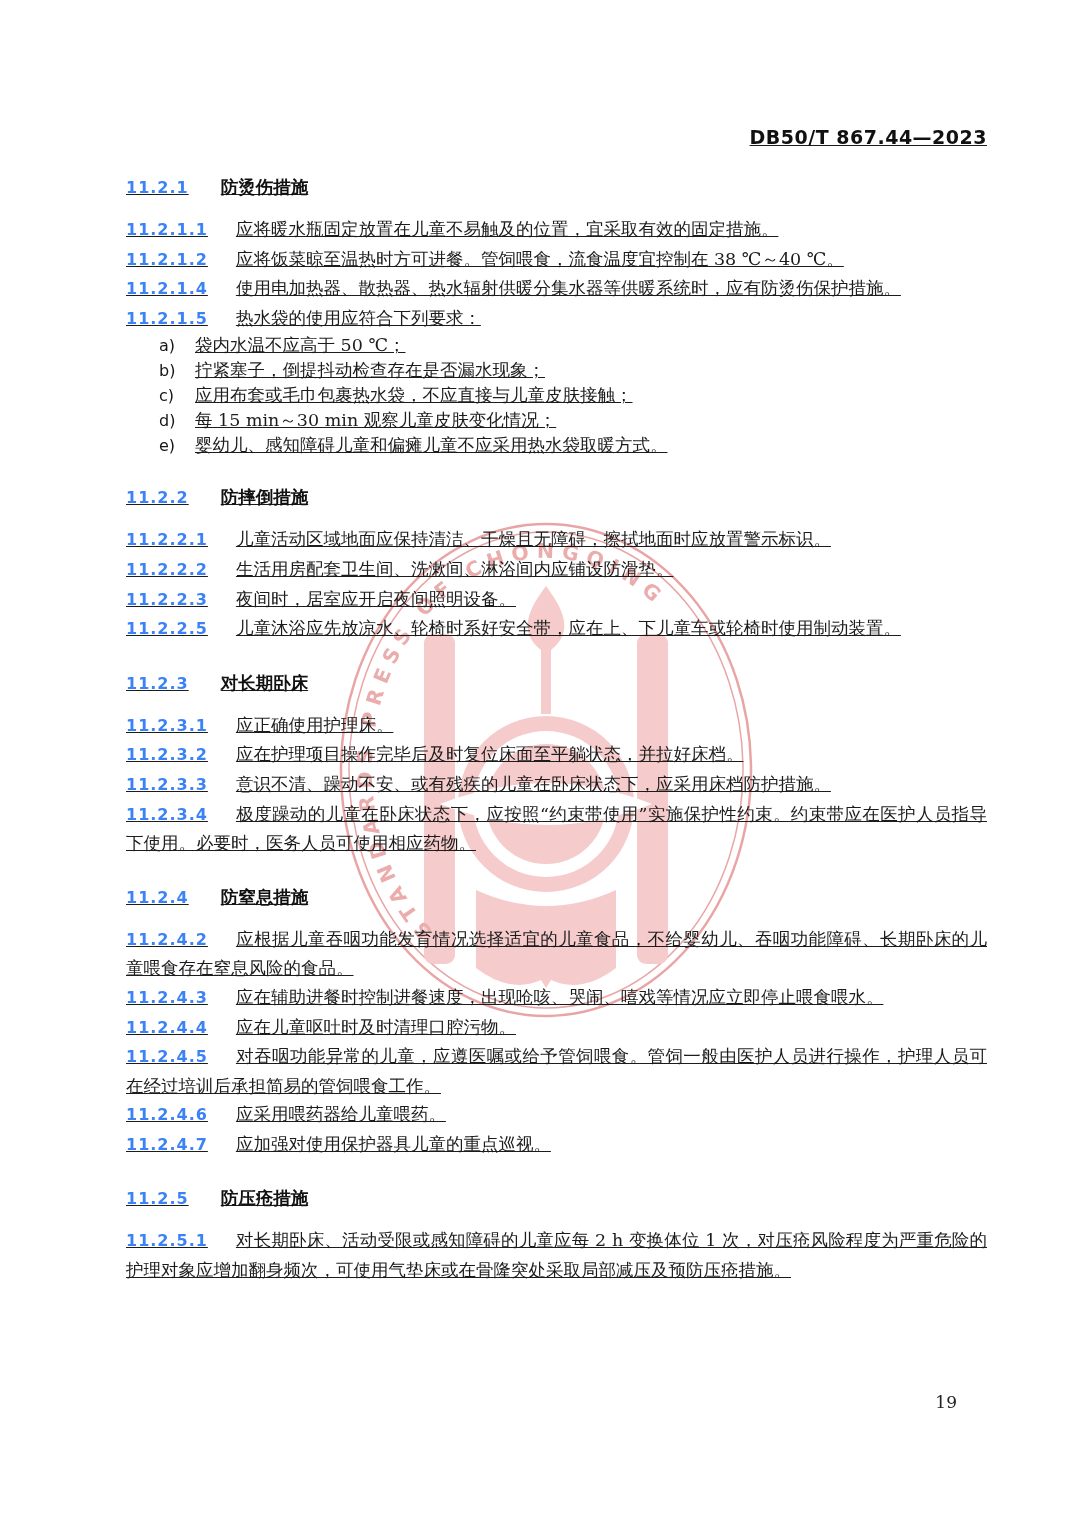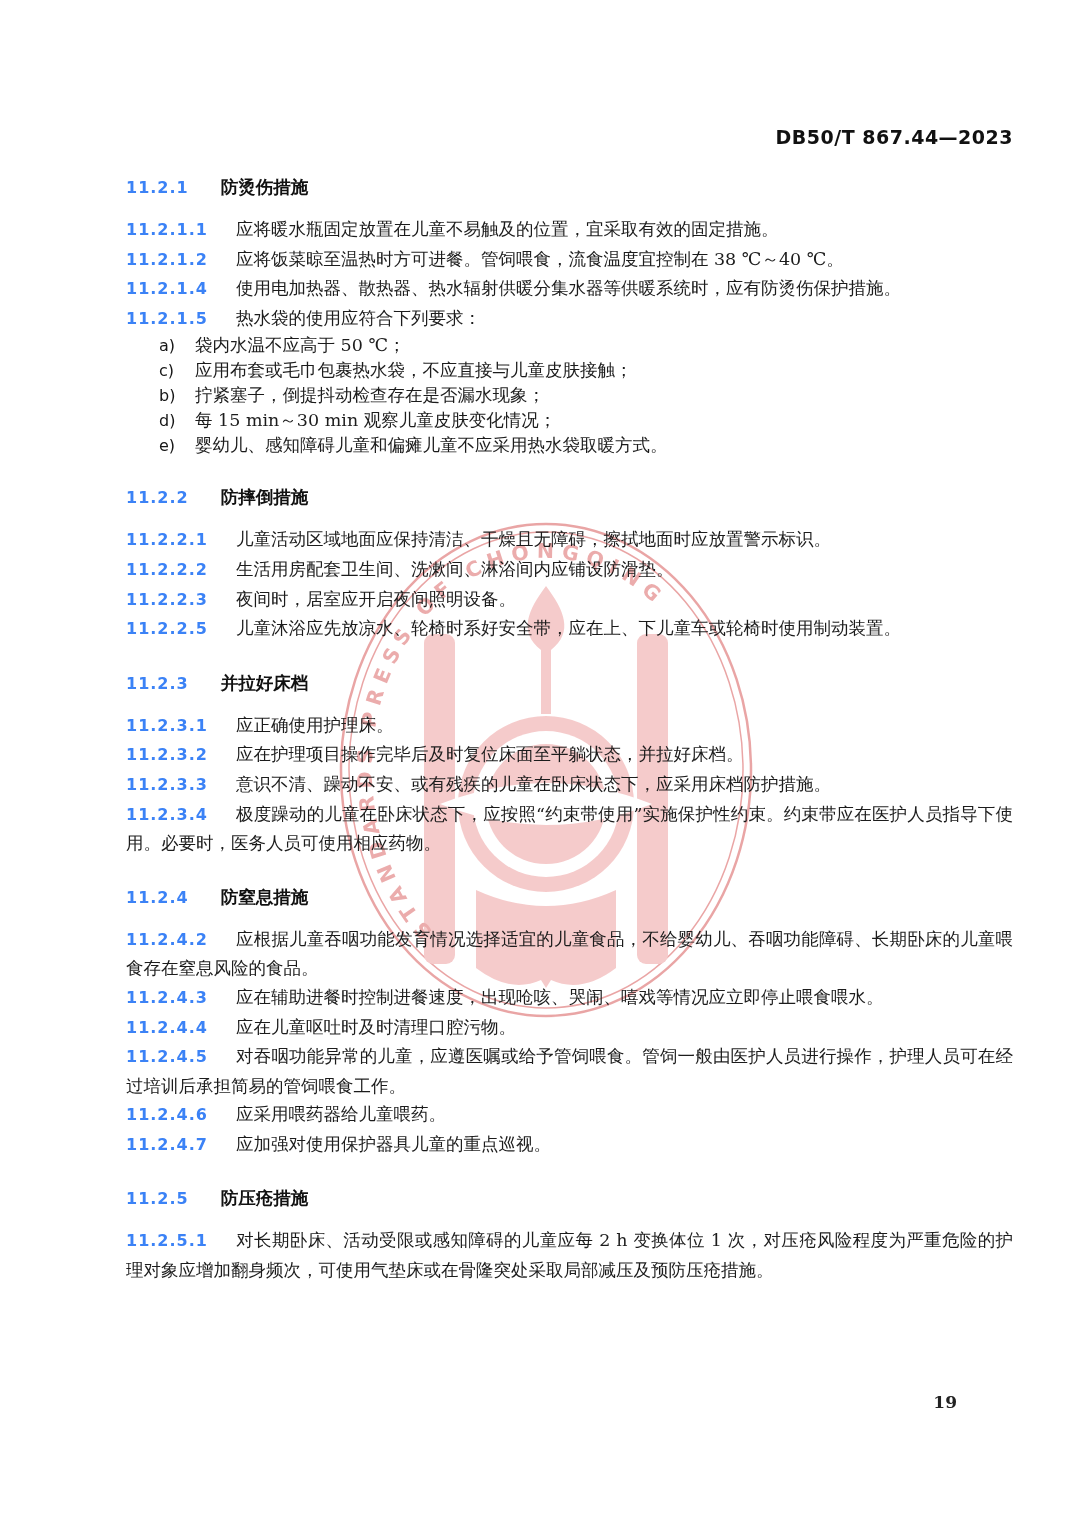--- a/index.html
+++ b/index.html
@@ -4,21 +4,21 @@
 <style>
   html,body{margin:0;padding:0;}
   body{
     width:1074px;height:1520px;background:#ffffff;position:relative;
     overflow:hidden;
     font-family:"DejaVu Serif","Liberation Serif",serif;
     color:#1c1c1c;
   }
   .page{position:relative;width:100%;height:100%;}
   .watermark{position:absolute;left:330px;top:516px;z-index:0;pointer-events:none;}
-  .content{position:relative;z-index:1;margin:0 61px 0 126px;}
+  .content{position:relative;z-index:1;margin:0 87px 0 126px;text-decoration:underline;}
   .doc-header{
     padding-top:126px;text-align:right;
     font-family:"DejaVu Sans","Liberation Sans",sans-serif;
     font-weight:bold;font-size:19px;letter-spacing:0.5px;color:#111;
   }
   .sec-heading{
     font-family:"DejaVu Sans","Liberation Sans",sans-serif;
     font-size:17.5px;font-weight:bold;color:#111;
     margin:25px 0 13px 0;line-height:29px;
   }
@@ -36,21 +36,21 @@
   .sub-item{
     padding-left:33px;font-size:17.5px;line-height:24px;
   }
   .sub-label{
     display:inline-block;width:36px;
     font-family:"DejaVu Sans","Liberation Sans",sans-serif;
     font-size:16px;color:#161616;
   }
   .page-number{
     position:absolute;top:1392px;right:117px;z-index:1;
-    font-size:17px;color:#222;font-weight:bold;
+    font-size:17px;color:#222;
   }
 </style>
 </head>
 <body>
 
 <div class="page">
 
   <svg class="watermark" width="432" height="508" viewBox="0 0 432 508" aria-hidden="true">
     <g opacity="0.62">
       <ellipse cx="216" cy="254" rx="205" ry="246" fill="none" stroke="#dd6f6f" stroke-width="2.5"></ellipse>
@@ -80,31 +80,31 @@
   <div class="content">
     <div class="doc-header">DB50/T 867.44—2023</div>
     <div>
         <h2 class="sec-heading"><span class="num">11.2.1</span><span class="sec-title">防烫伤措施</span></h2>
         <p class="clause"><span class="num">11.2.1.1</span><span class="clause-text">应将暖水瓶固定放置在儿童不易触及的位置，宜采取有效的固定措施。</span></p>
         <p class="clause"><span class="num">11.2.1.2</span><span class="clause-text">应将饭菜晾至温热时方可进餐。管饲喂食，流食温度宜控制在 38 ℃～40 ℃。</span></p>
         <p class="clause"><span class="num">11.2.1.4</span><span class="clause-text">使用电加热器、散热器、热水辐射供暖分集水器等供暖系统时，应有防烫伤保护措施。</span></p>
         <p class="clause"><span class="num">11.2.1.5</span><span class="clause-text">热水袋的使用应符合下列要求：</span></p>
         <div class="sublist">
           <div class="sub-item"><span class="sub-label">a)</span><span class="sub-text">袋内水温不应高于 50 ℃；</span></div>
+          <div class="sub-item"><span class="sub-label">b)</span><span class="sub-text">拧紧塞子，倒提抖动检查存在是否漏水现象；</span></div>
           <div class="sub-item"><span class="sub-label">c)</span><span class="sub-text">应用布套或毛巾包裹热水袋，不应直接与儿童皮肤接触；</span></div>
-          <div class="sub-item"><span class="sub-label">b)</span><span class="sub-text">拧紧塞子，倒提抖动检查存在是否漏水现象；</span></div>
           <div class="sub-item"><span class="sub-label">d)</span><span class="sub-text">每 15 min～30 min 观察儿童皮肤变化情况；</span></div>
           <div class="sub-item"><span class="sub-label">e)</span><span class="sub-text">婴幼儿、感知障碍儿童和偏瘫儿童不应采用热水袋取暖方式。</span></div>
         </div>
         <h2 class="sec-heading"><span class="num">11.2.2</span><span class="sec-title">防摔倒措施</span></h2>
         <p class="clause"><span class="num">11.2.2.1</span><span class="clause-text">儿童活动区域地面应保持清洁、干燥且无障碍，擦拭地面时应放置警示标识。</span></p>
         <p class="clause"><span class="num">11.2.2.2</span><span class="clause-text">生活用房配套卫生间、洗漱间、淋浴间内应铺设防滑垫。</span></p>
         <p class="clause"><span class="num">11.2.2.3</span><span class="clause-text">夜间时，居室应开启夜间照明设备。</span></p>
         <p class="clause"><span class="num">11.2.2.5</span><span class="clause-text">儿童沐浴应先放凉水、轮椅时系好安全带，应在上、下儿童车或轮椅时使用制动装置。</span></p>
-        <h2 class="sec-heading"><span class="num">11.2.3</span><span class="sec-title">并拉好床档</span></h2>
+        <h2 class="sec-heading"><span class="num">11.2.3</span><span class="sec-title">对长期卧床</span></h2>
         <p class="clause"><span class="num">11.2.3.1</span><span class="clause-text">应正确使用护理床。</span></p>
         <p class="clause"><span class="num">11.2.3.2</span><span class="clause-text">应在护理项目操作完毕后及时复位床面至平躺状态，并拉好床档。</span></p>
         <p class="clause"><span class="num">11.2.3.3</span><span class="clause-text">意识不清、躁动不安、或有残疾的儿童在卧床状态下，应采用床档防护措施。</span></p>
         <p class="clause"><span class="num">11.2.3.4</span><span class="clause-text">极度躁动的儿童在卧床状态下，应按照“约束带使用”实施保护性约束。约束带应在医护人员指导下使用。必要时，医务人员可使用相应药物。</span></p>
         <h2 class="sec-heading"><span class="num">11.2.4</span><span class="sec-title">防窒息措施</span></h2>
         <p class="clause"><span class="num">11.2.4.2</span><span class="clause-text">应根据儿童吞咽功能发育情况选择适宜的儿童食品，不给婴幼儿、吞咽功能障碍、长期卧床的儿童喂食存在窒息风险的食品。</span></p>
         <p class="clause"><span class="num">11.2.4.3</span><span class="clause-text">应在辅助进餐时控制进餐速度，出现呛咳、哭闹、嘻戏等情况应立即停止喂食喂水。</span></p>
         <p class="clause"><span class="num">11.2.4.4</span><span class="clause-text">应在儿童呕吐时及时清理口腔污物。</span></p>
         <p class="clause"><span class="num">11.2.4.5</span><span class="clause-text">对吞咽功能异常的儿童，应遵医嘱或给予管饲喂食。管饲一般由医护人员进行操作，护理人员可在经过培训后承担简易的管饲喂食工作。</span></p>
         <p class="clause"><span class="num">11.2.4.6</span><span class="clause-text">应采用喂药器给儿童喂药。</span></p>

